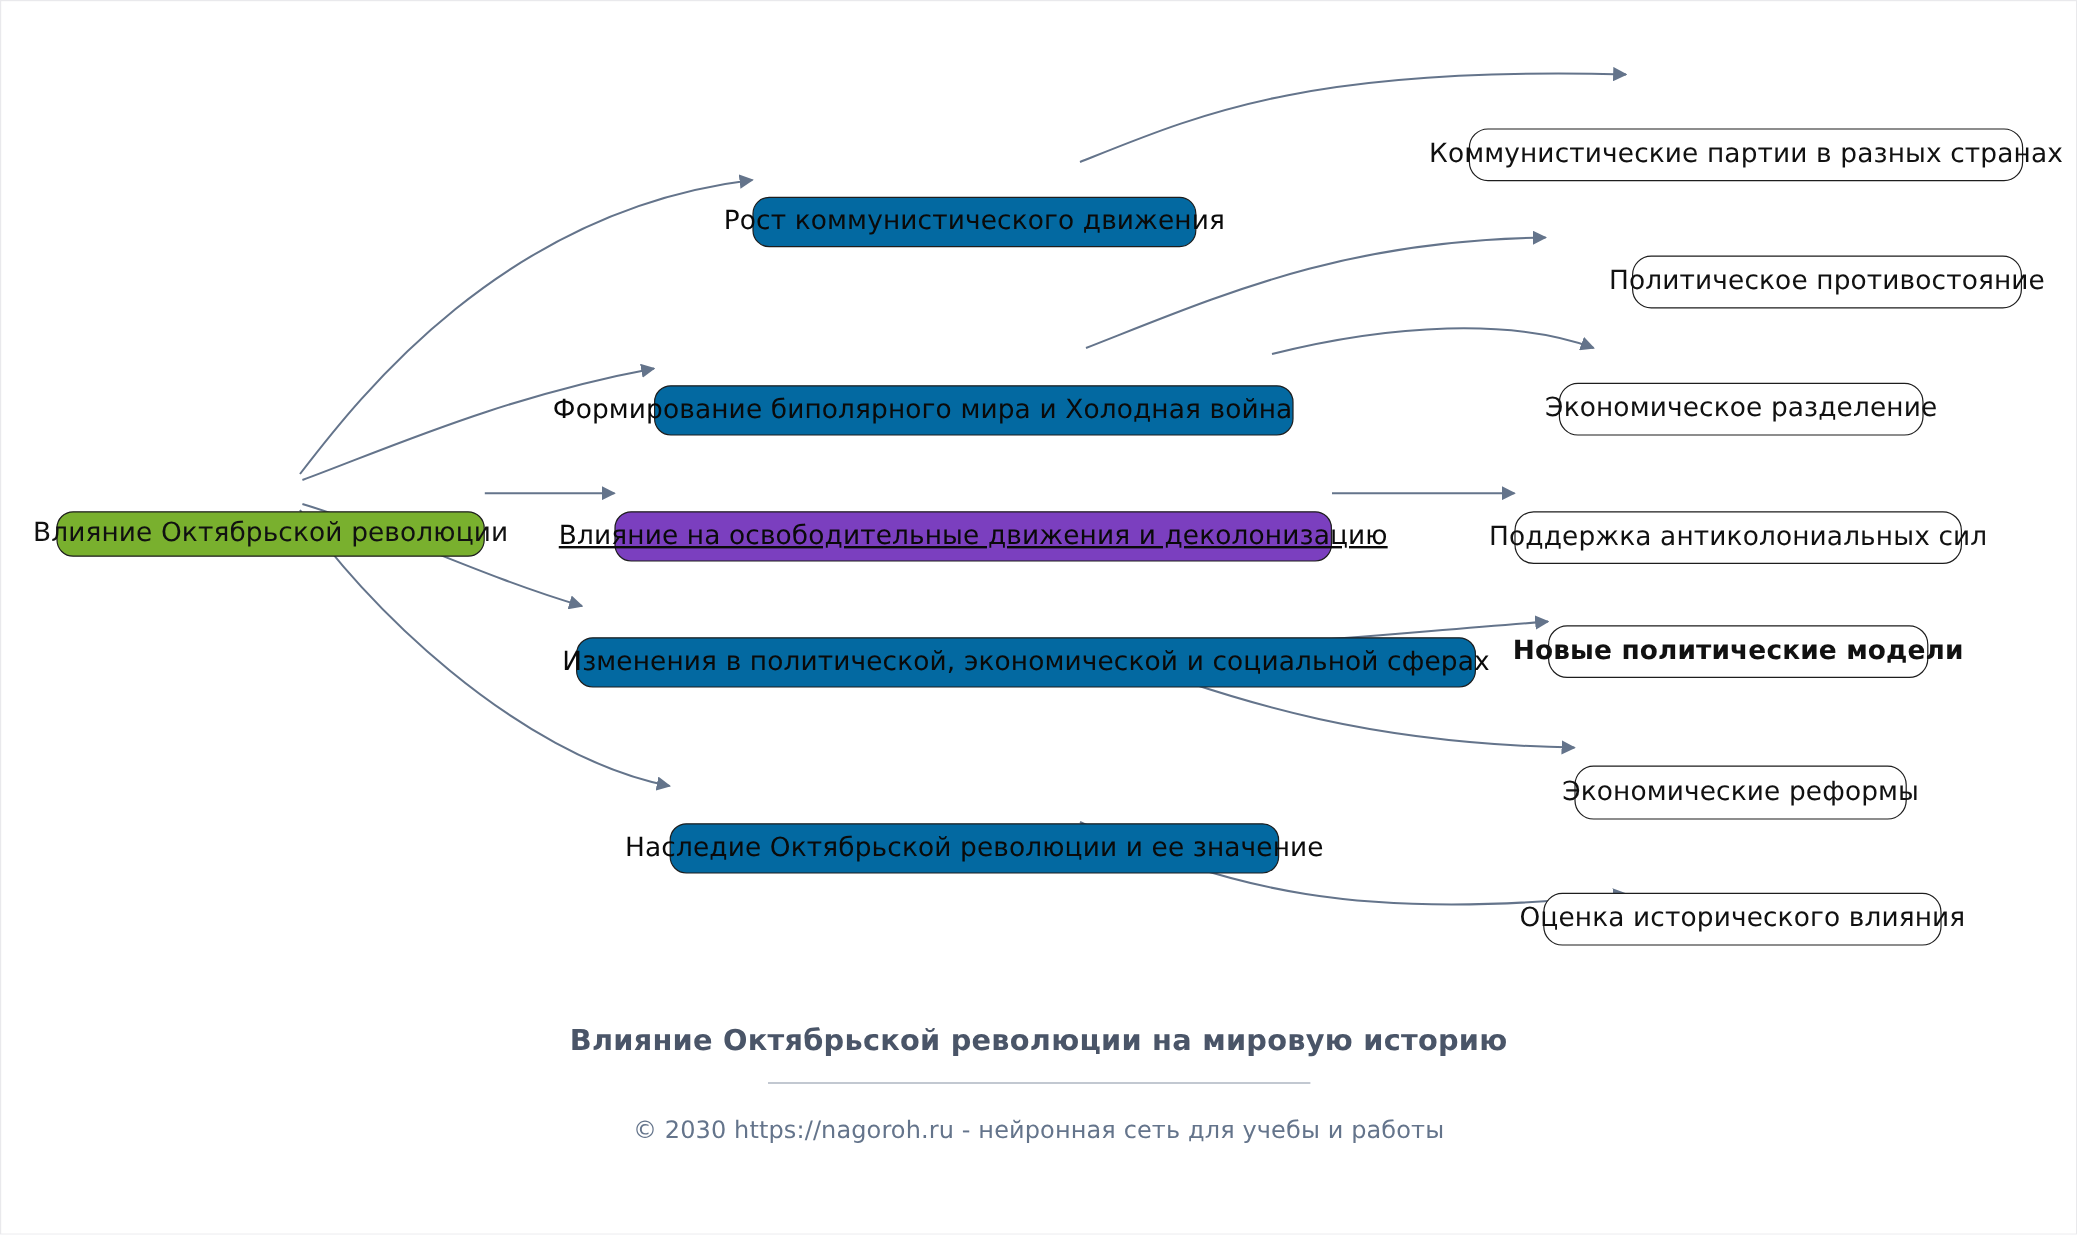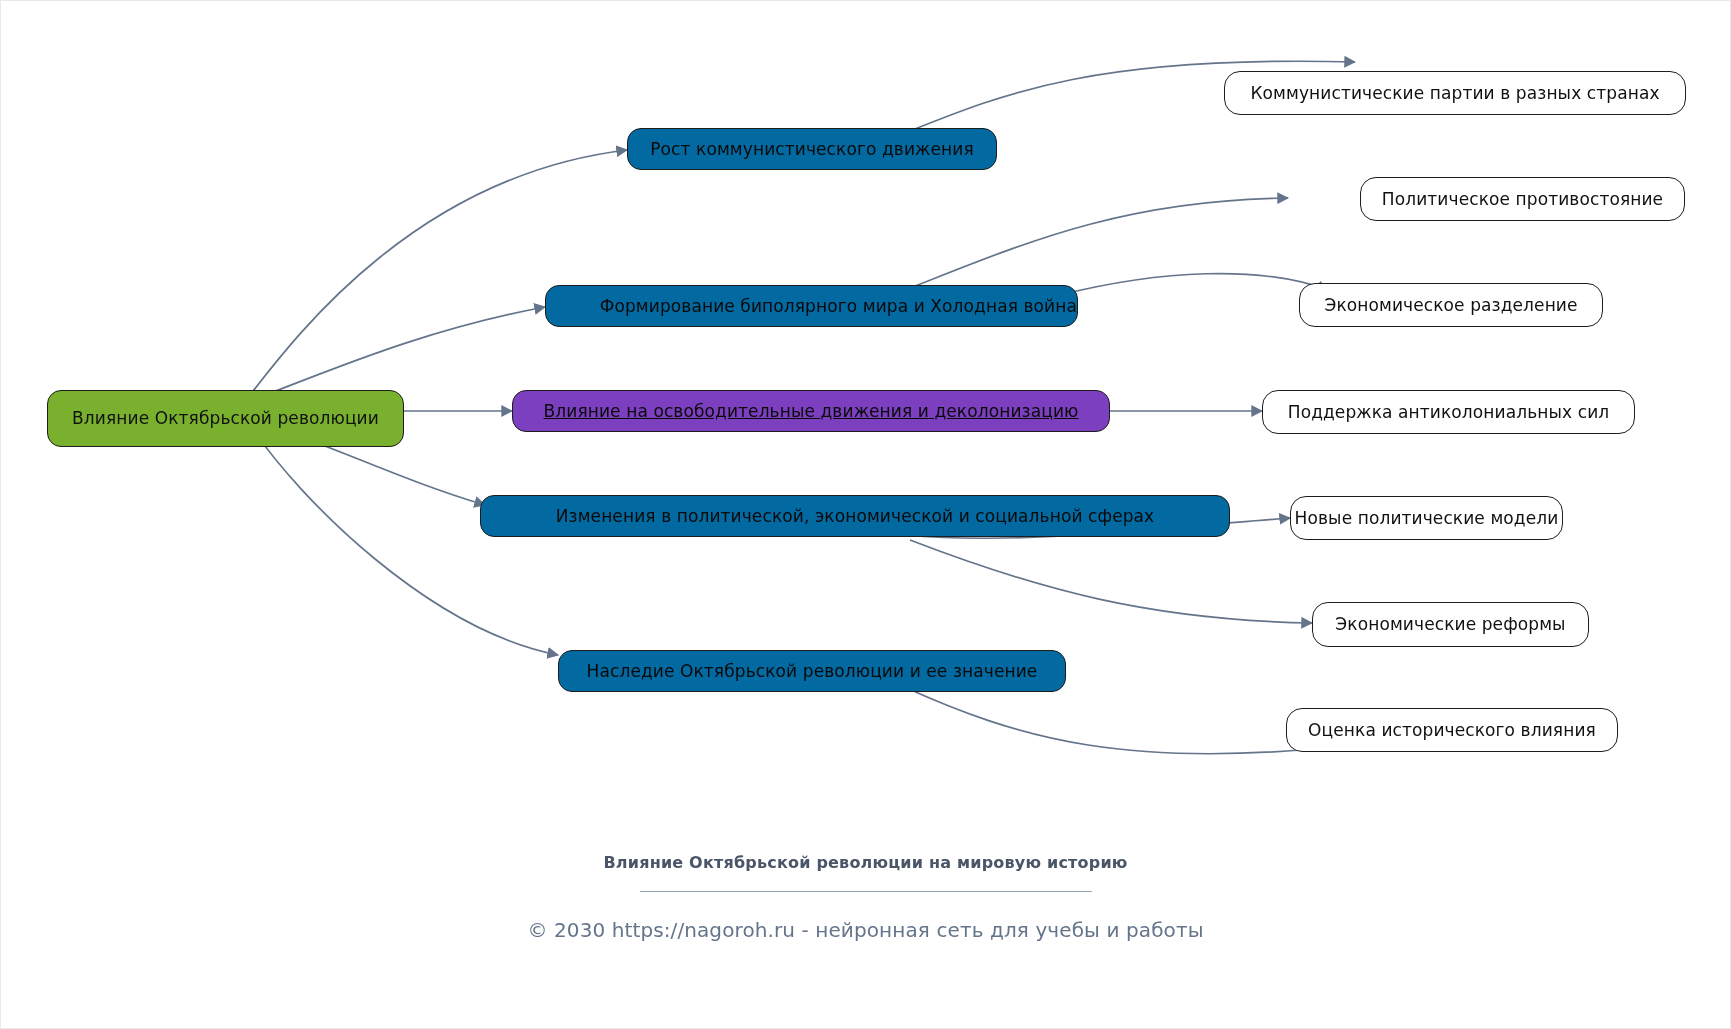--- a/index.html
+++ b/index.html
@@ -33,23 +33,24 @@
     height: 1029px;
   }
   .node {
     position: absolute;
     box-sizing: border-box;
     display: flex;
     align-items: center;
     justify-content: center;
     white-space: nowrap;
     border-radius: 14px;
-    font-size: 17px;
+    font-size: 22px;
     line-height: 1;
     letter-spacing: 0.1px;
+    margin-top: 36px;
   }
   .node-root {
     background: #79b02e;
     border: 1.6px solid #1d1d1d;
     color: #111111;
   }
   .node-branch {
     background: #0369a1;
     border: 1.6px solid #1d1d1d;
     color: #0a0a0a;
@@ -65,21 +66,21 @@
     border-radius: 16px;
   }
   #footer {
     position: absolute;
     left: 0;
     top: 852px;
     width: 1731px;
     text-align: center;
   }
   #footer-title {
-    font-size: 16px;
+    font-size: 24px;
     font-weight: bold;
     color: #4a5568;
     line-height: 1.32;
     letter-spacing: 0.2px;
   }
   #footer-rule {
     width: 452px;
     height: 0;
     margin: 18px auto 0 auto;
     border-top: 1.3px solid #9aa5b4;
@@ -118,21 +119,21 @@
 
       <path d="M 1110 411 C 1180 411 1230 411 1262 411"></path>
 
       <path d="M 905 535 C 1020 545 1130 530 1290 518"></path>
       <path d="M 910 540 C 1040 590 1150 620 1312 623"></path>
 
       <path d="M 900 685 C 1020 740 1130 770 1355 745"></path>
     </g>
   </svg>
 
-  <div class="node node-root" style="left:47px; top:390px; width:357px; height:57px;">
+  <div class="node node-root" style="left:47px; top:390px; width:357px; height:38px;">
     <span>Влияние Октябрьской революции</span>
   </div>
 
   <div class="node node-branch" style="left:627px; top:128px; width:370px; height:42px;">
     <span>Рост коммунистического движения</span>
   </div>
 
   <div class="node node-branch" style="left:545px; top:285px; width:533px; height:42px;justify-content:flex-end;">
     <span>Формирование биполярного мира и Холодная война</span>
   </div>
@@ -158,21 +159,21 @@
   </div>
 
   <div class="node node-leaf" style="left:1299px; top:283px; width:304px; height:44px;">
     <span>Экономическое разделение</span>
   </div>
 
   <div class="node node-leaf" style="left:1262px; top:390px; width:373px; height:44px;">
     <span>Поддержка антиколониальных сил</span>
   </div>
 
-  <div class="node node-leaf" style="left:1290px; top:496px; width:273px; height:44px;">
+  <div class="node node-leaf" style="left:1290px; top:485px; width:317px; height:44px;font-weight:bold;">
     <span>Новые политические модели</span>
   </div>
 
   <div class="node node-leaf" style="left:1312px; top:602px; width:277px; height:45px;">
     <span>Экономические реформы</span>
   </div>
 
   <div class="node node-leaf" style="left:1286px; top:708px; width:332px; height:44px;">
     <span>Оценка исторического влияния</span>
   </div>

